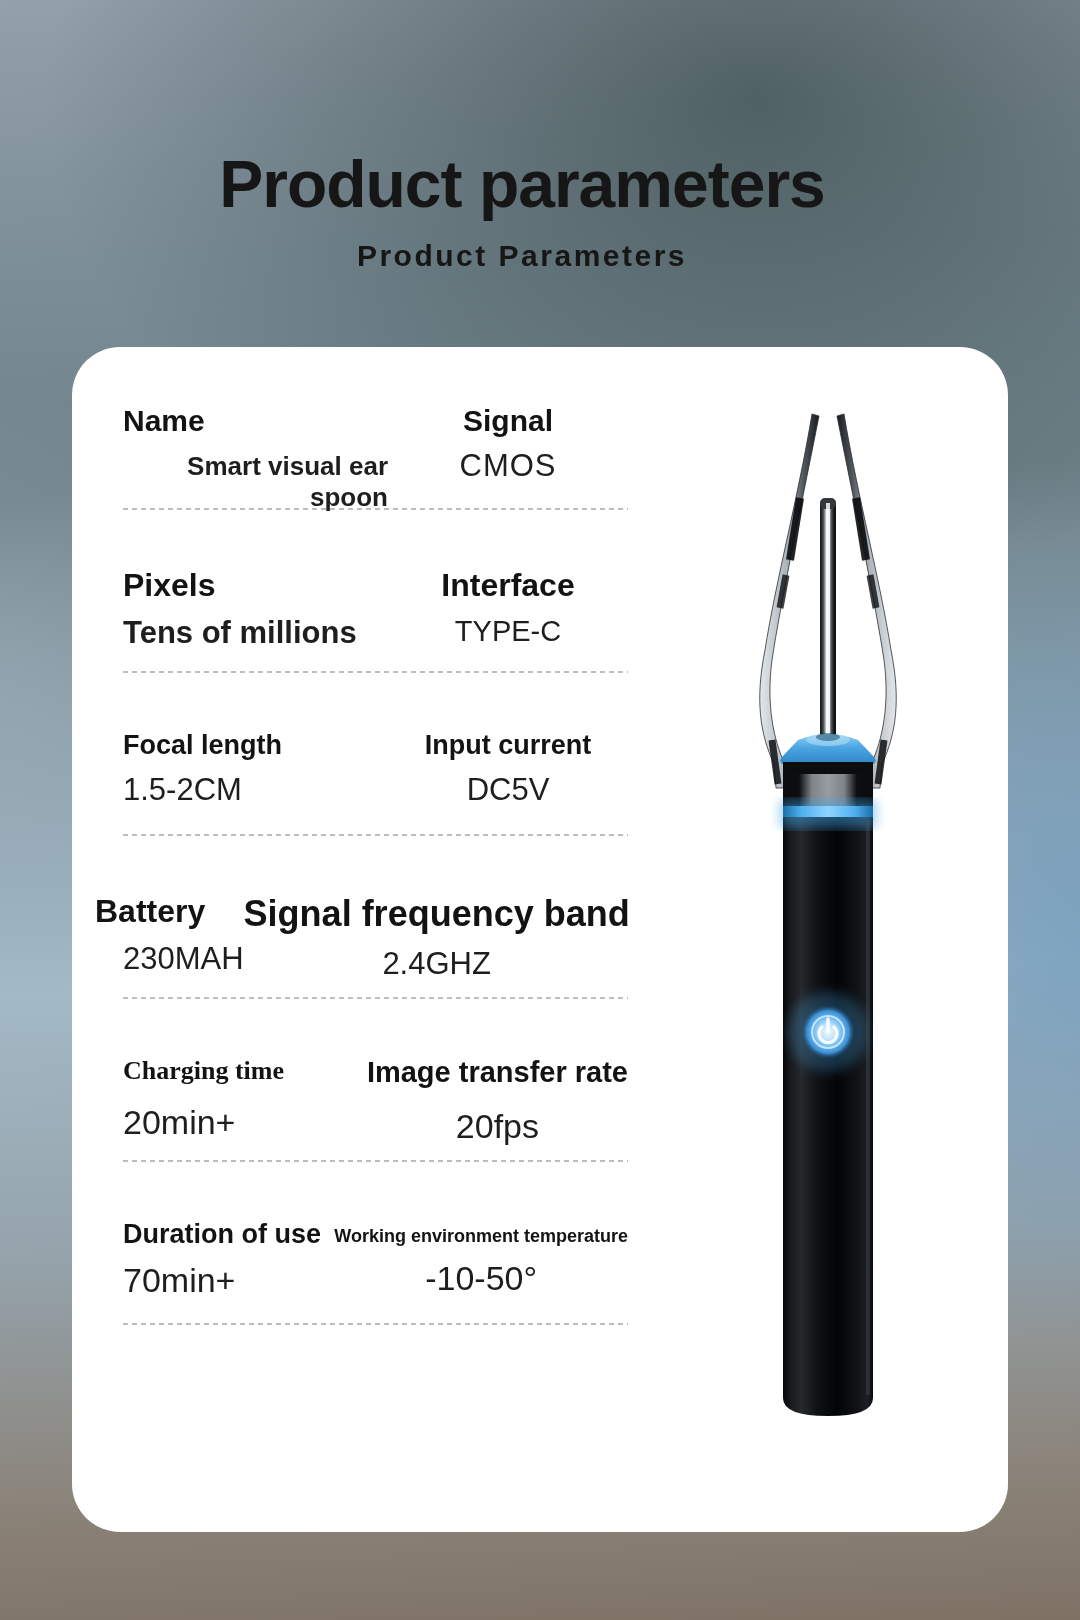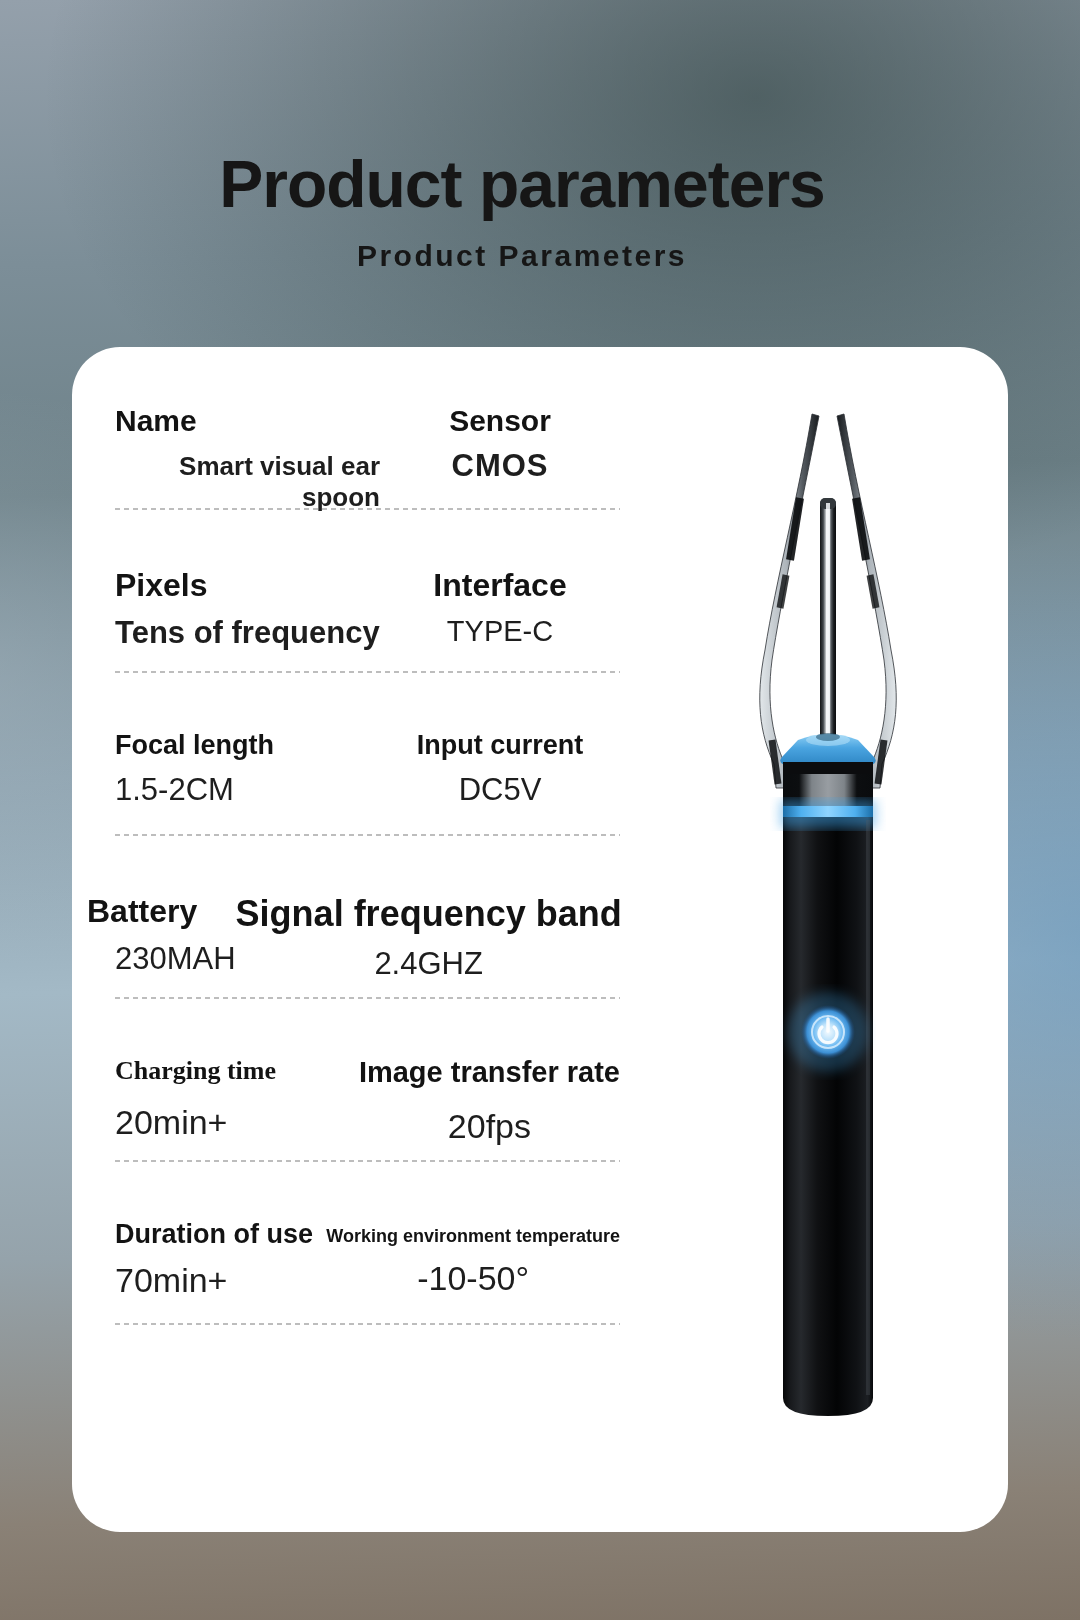--- a/index.html
+++ b/index.html
@@ -15,33 +15,33 @@
                       #a3b9c6 60%, #95a3ab 76%, #8a8176 92%, #7e7265 100%);
   }
   .header { position:absolute; top:150px; left:0; width:1080px; padding-right:36px; text-align:center; color:#161616; }
   .title { font-size:66px; font-weight:700; letter-spacing:-1px; line-height:1.05; }
   .subtitle { margin-top:20px; font-size:30px; font-weight:700; letter-spacing:2.5px; }
 
   .card {
     position:absolute; left:72px; top:347px; width:936px; height:1185px;
     background:#ffffff; border-radius:48px;
   }
-  .spec-table { position:absolute; left:43px; top:0; width:505px; }
+  .spec-table { position:absolute; left:51px; top:0; width:505px; }
   .spec-row { display:flex; padding-top:56px; height:161px; }
   .sep { height:2px; width:100%;
     background:repeating-linear-gradient(to right, #bdbdbd 0 5px, transparent 5px 9px);
   }
   .col-left  { width:265px; }
   .col-right { flex:1; text-align:center; white-space:nowrap; }
   .label { font-weight:700; color:#131313; font-size:28px; line-height:1.2; }
   .value { margin-top:10px; font-weight:400; color:#1e1e1e; font-size:31px; line-height:1.2; }
 
   .spec-row.r1 .label { font-size:30px; }
   .spec-row.r1 .col-left .value  { font-size:26px; font-weight:700; margin-top:12px;text-align:right; }
-  .spec-row.r1 .col-right .value { font-size:31px; letter-spacing:1px; margin-top:8px;font-weight:bold; }
+  .spec-row.r1 .col-right .value { font-size:31px; letter-spacing:1px; margin-top:8px; }
   .spec-row.r2 .label { font-size:32px; }
   .spec-row.r2 .col-left .value  { font-size:31px; font-weight:700; }
   .spec-row.r2 .col-right .value { font-size:29px; }
   .spec-row.r3 .label { font-size:27px; }
   .spec-row.r4 .col-left .label  { font-size:32px; margin-left:-28px; }
   .spec-row.r4 .col-right .label { font-size:36px; }
   .spec-row.r5 .col-left .label  { font-size:26px;font-family:Liberation Serif, serif; }
   .spec-row.r5 .col-right .label { font-size:29px; }
   .spec-row.r5 .value { font-size:34px; margin-top:16px; }
   .spec-row.r6 .col-left .label  { font-size:27px; }
@@ -60,30 +60,30 @@
 
 <div class="card">
   <div class="spec-table">
 
     <div class="spec-row r1">
       <div class="col-left">
         <div class="label">Name</div>
         <div class="value">Smart visual ear spoon</div>
       </div>
       <div class="col-right">
-        <div class="label">Sensor</div>
+        <div class="label">Signal</div>
         <div class="value">CMOS</div>
       </div>
     </div>
     <div class="sep"></div>
 
     <div class="spec-row r2">
       <div class="col-left">
         <div class="label">Pixels</div>
-        <div class="value">Tens of frequency</div>
+        <div class="value">Tens of millions</div>
       </div>
       <div class="col-right">
         <div class="label">Interface</div>
         <div class="value">TYPE-C</div>
       </div>
     </div>
     <div class="sep"></div>
 
     <div class="spec-row r3">
       <div class="col-left">

